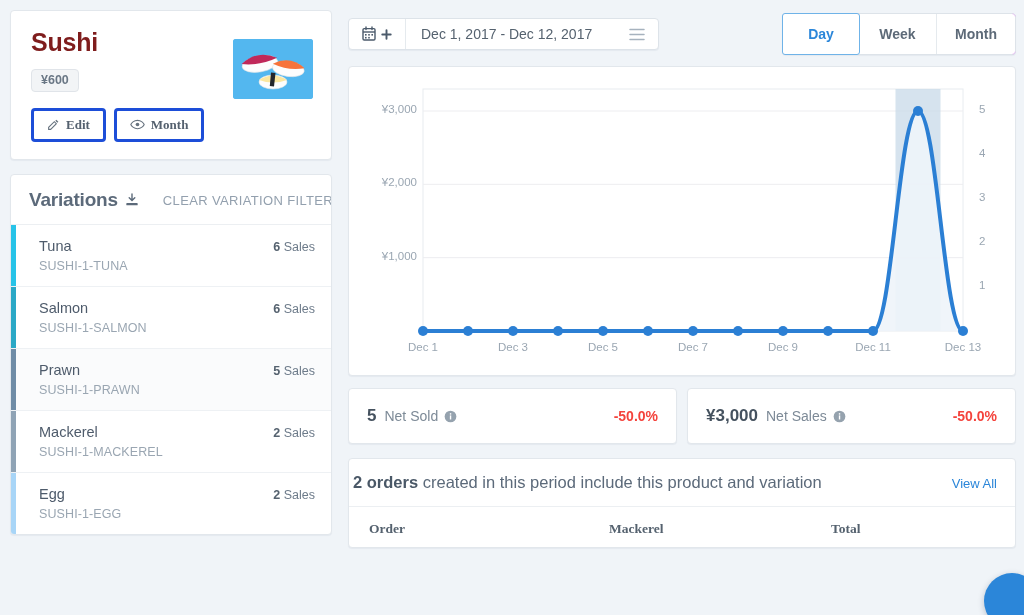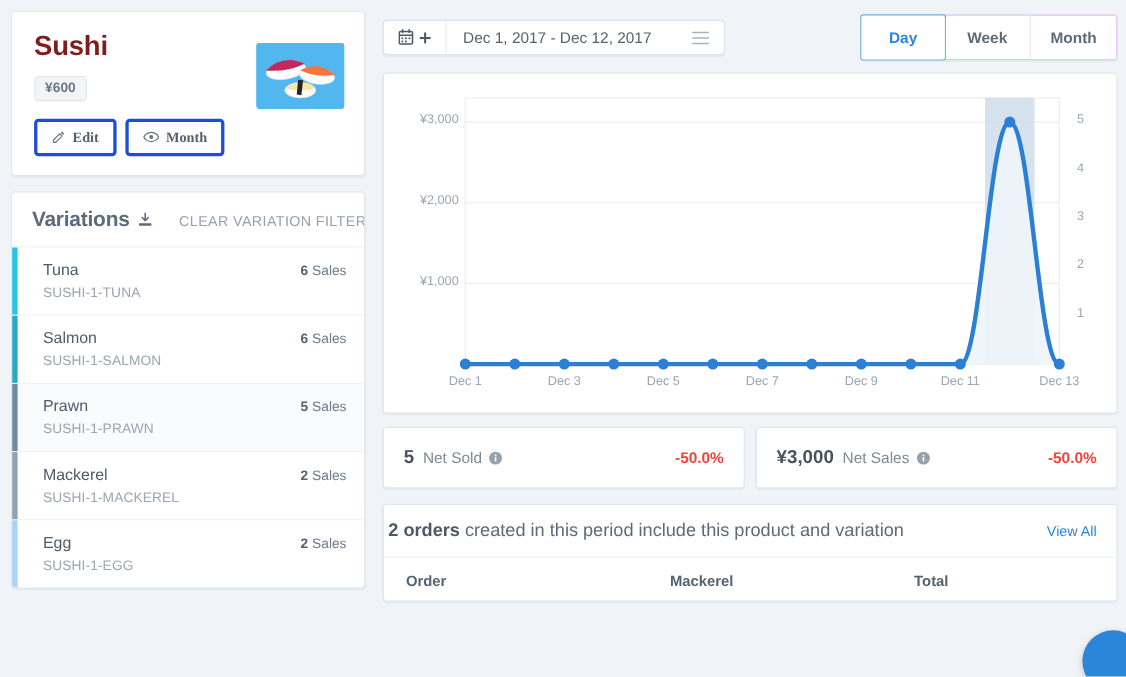--- a/index.html
+++ b/index.html
@@ -138,21 +138,21 @@
 
   
   .orders-card { margin-top: 14px; overflow: hidden; }
   .orders-head {
     display: flex; align-items: baseline; padding: 14px 18px 14px 4px;
     border-bottom: 1px solid #eceff2;
   }
   .orders-title { font-size: 16.5px; color: #5c6a7a; }
   .orders-title b { font-weight: bold; color: #4a5867; }
   .view-all { margin-left: auto; font-size: 13px; color: #2b86d9; cursor: pointer; }
-  .orders-thead { display: flex; padding: 14px 4px 10px 20px; }
+  .orders-thead { display: flex; padding: 14px 4px 10px 20px; font-family: Liberation Serif, serif; }
   .th { font-size: 13.5px; font-weight: bold; color: #55626f; }
   .th.order { width: 240px; }
   .th.customer { width: 222px; }
 
   
   .chat-bubble {
     position: absolute; right: -16px; bottom: -14px;
     width: 56px; height: 56px; border-radius: 50%;
     background: #2b86d9; box-shadow: 0 2px 6px rgba(20,40,70,.25);
     cursor: pointer;

